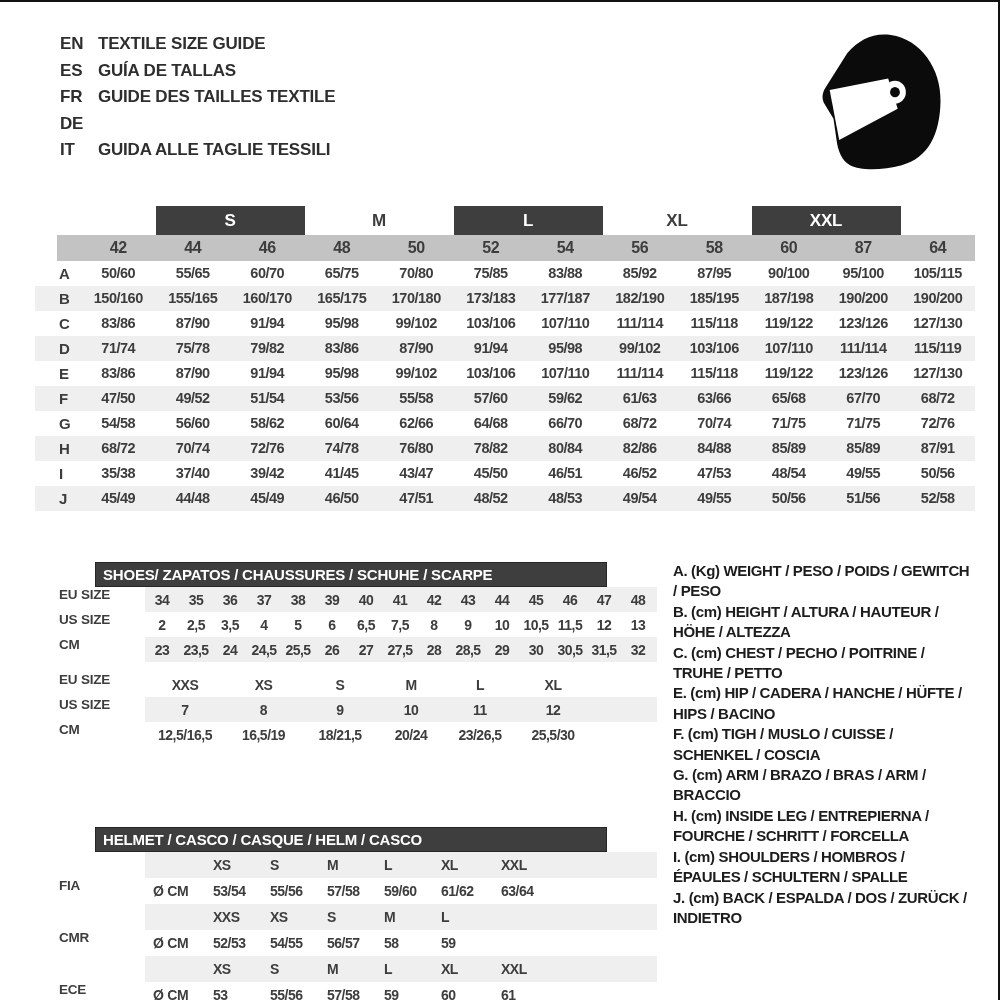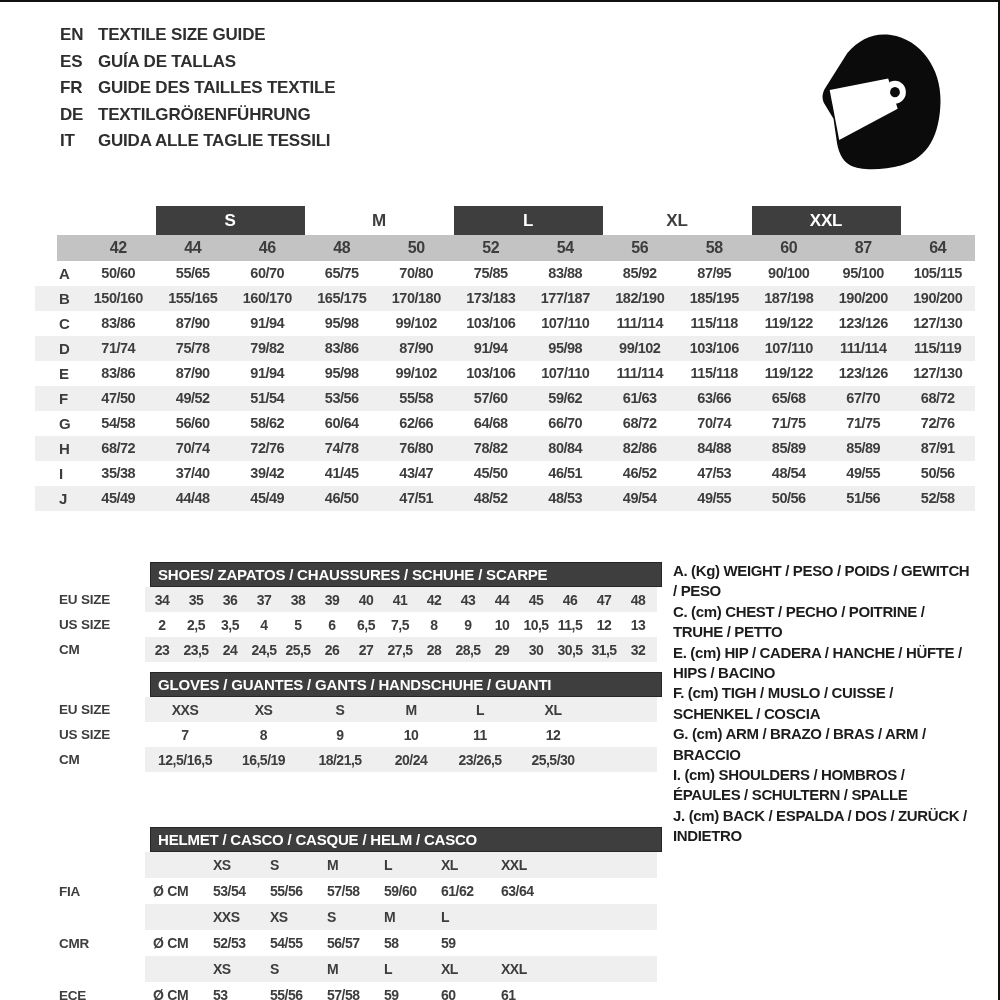--- a/index.html
+++ b/index.html
@@ -13,21 +13,21 @@
   *{box-sizing:border-box;}
   html,body{margin:0;padding:0;}
   body{
     width:1000px;height:1000px;position:relative;background:#ffffff;
     font-family:"Liberation Sans", sans-serif;color:var(--text);overflow:hidden;
   }
   .border-top{position:absolute;top:0;left:0;width:1000px;height:2px;background:#111;}
   .border-right{position:absolute;top:0;right:0;width:2px;height:1000px;background:#111;}
 
   
-  .lang-list{position:absolute;top:22px;left:60px;}
+  .lang-list{position:absolute;top:31px;left:60px;}
   .lang-row{display:flex;line-height:26.5px;font-weight:bold;font-size:17px;letter-spacing:-0.2px;color:#2e2e2e;}
   .lang-code{width:38px;flex:0 0 38px;}
   .lang-label{white-space:nowrap;}
 
   
   .helmet-icon{position:absolute;left:812px;top:30px;width:136px;height:143px;}
 
   
   .main-table{position:absolute;left:35px;top:206px;width:940px;}
   .band-row,.sizes-row,.mrow{display:grid;grid-template-columns:46px repeat(12,1fr);}
@@ -46,24 +46,24 @@
   .mrow{height:25px;line-height:25px;}
   .mrows .mrow:nth-child(even){background:var(--stripe);}
   .letter-cell{padding-left:24px;font-weight:bold;font-size:15px;}
   .val-cell{text-align:center;font-weight:bold;font-size:14.5px;letter-spacing:-0.5px;white-space:nowrap;}
 
   
   .subtable{position:absolute;left:55px;width:605px;}
   .shoes{top:562px;}
   .gloves{top:672px;}
   .helmet{top:827px;}
-  .sub-title{margin-left:95px;width:512px;height:25px;line-height:23px;background:var(--dark-bar);
+  .sub-title{margin-left:40px;width:512px;height:25px;line-height:23px;background:var(--dark-bar);
     color:var(--title-text);font-weight:bold;font-size:15px;padding-left:7px;letter-spacing:-0.2px;
     border:1px solid #262626;white-space:nowrap;overflow:hidden;}
-  .sub-row{display:flex;height:25px;align-items:center;}
+  .sub-row{display:flex;height:25px;align-items:flex-start;}
   .helmet .sub-row{height:26px;}
   .sub-label{width:90px;flex:0 0 90px;font-weight:bold;font-size:13.5px;padding-left:4px;letter-spacing:-0.2px;}
   .sub-data{width:512px;height:100%;display:grid;align-items:center;}
   .sub-cell{text-align:center;font-weight:bold;font-size:14px;letter-spacing:-0.5px;white-space:nowrap;}
   .shoes .sub-row:nth-child(even) .sub-data,
   .gloves .sub-row:nth-child(even) .sub-data{background:var(--stripe);}
   .shoes-grid{grid-template-columns:repeat(15,34px) 1fr;}
   .gloves-grid{grid-template-columns:80px 77px 76px 66px 72px 74px 1fr;}
   .helm-grid{grid-template-columns:68px 57px 57px 57px 57px 60px 62px 1fr;}
   .helm-grid .sub-cell{text-align:left;}
@@ -88,21 +88,20 @@
     <div class="lang-row">
     <span class="lang-code">ES</span>
     <span class="lang-label">GUÍA DE TALLAS</span>
   </div>
     <div class="lang-row">
     <span class="lang-code">FR</span>
     <span class="lang-label">GUIDE DES TAILLES TEXTILE</span>
   </div>
     <div class="lang-row">
     <span class="lang-code">DE</span>
-    <span class="lang-label">TEXTILGRÖßENFÜHRUNG</span>
   </div>
     <div class="lang-row">
     <span class="lang-code">IT</span>
     <span class="lang-label">GUIDA ALLE TAGLIE TESSILI</span>
   </div>
 </div>
 
 <svg class="helmet-icon" viewBox="0 0 100 100" preserveAspectRatio="none">
   <path fill="var(--icon-black)" d="M58 3.5 C80 6.5, 95 27, 94.5 50 C94 73, 85.5 89.5, 66 94.5 C52 98, 36 98.5, 28 94.5 C22 91.5, 19 84.5, 18 76.5 L15.8 62 L8.8 51 C6.8 47, 7.8 43, 10.8 39 L26 16 C35 6.5, 45 1.8, 58 3.5 Z"></path>
   <polygon fill="#ffffff" points="13,42 56,34 63,55 20,77"></polygon>
@@ -345,21 +344,20 @@
         <div class="sub-cell">29</div>
         <div class="sub-cell">30</div>
         <div class="sub-cell">30,5</div>
         <div class="sub-cell">31,5</div>
         <div class="sub-cell">32</div>
     </div>
   </div>
 </div>
 
 <div class="subtable gloves">
-  <div class="sub-title">GLOVES / GUANTES / GANTS / HANDSCHUHE / GUANTI</div>
   <div class="sub-row">
     <div class="sub-label">EU SIZE</div>
     <div class="sub-data gloves-grid">
       <div class="sub-cell">XXS</div>
         <div class="sub-cell">XS</div>
         <div class="sub-cell">S</div>
         <div class="sub-cell">M</div>
         <div class="sub-cell">L</div>
         <div class="sub-cell">XL</div>
     </div>
@@ -463,19 +461,21 @@
           <div class="sub-cell">59</div>
           <div class="sub-cell">60</div>
           <div class="sub-cell">61</div>
       </div>
     </div>
   </div>
 </div>
 
 <div class="legend">
   <div class="legend-item">A. (Kg) WEIGHT / PESO / POIDS / GEWITCH / PESO</div>
+    <div class="legend-item">B. (cm) HEIGHT / ALTURA / HAUTEUR / HÖHE / ALTEZZA</div>
     <div class="legend-item">C. (cm) CHEST / PECHO / POITRINE / TRUHE / PETTO</div>
     <div class="legend-item">E. (cm) HIP / CADERA / HANCHE / HÜFTE / HIPS / BACINO</div>
     <div class="legend-item">F. (cm) TIGH / MUSLO / CUISSE / SCHENKEL / COSCIA</div>
     <div class="legend-item">G. (cm) ARM / BRAZO / BRAS / ARM / BRACCIO</div>
+    <div class="legend-item">H. (cm) INSIDE LEG / ENTREPIERNA / FOURCHE / SCHRITT / FORCELLA</div>
     <div class="legend-item">I. (cm) SHOULDERS / HOMBROS / ÉPAULES / SCHULTERN / SPALLE</div>
     <div class="legend-item">J. (cm) BACK / ESPALDA / DOS / ZURÜCK / INDIETRO</div>
 </div>
 
 </body></html>

